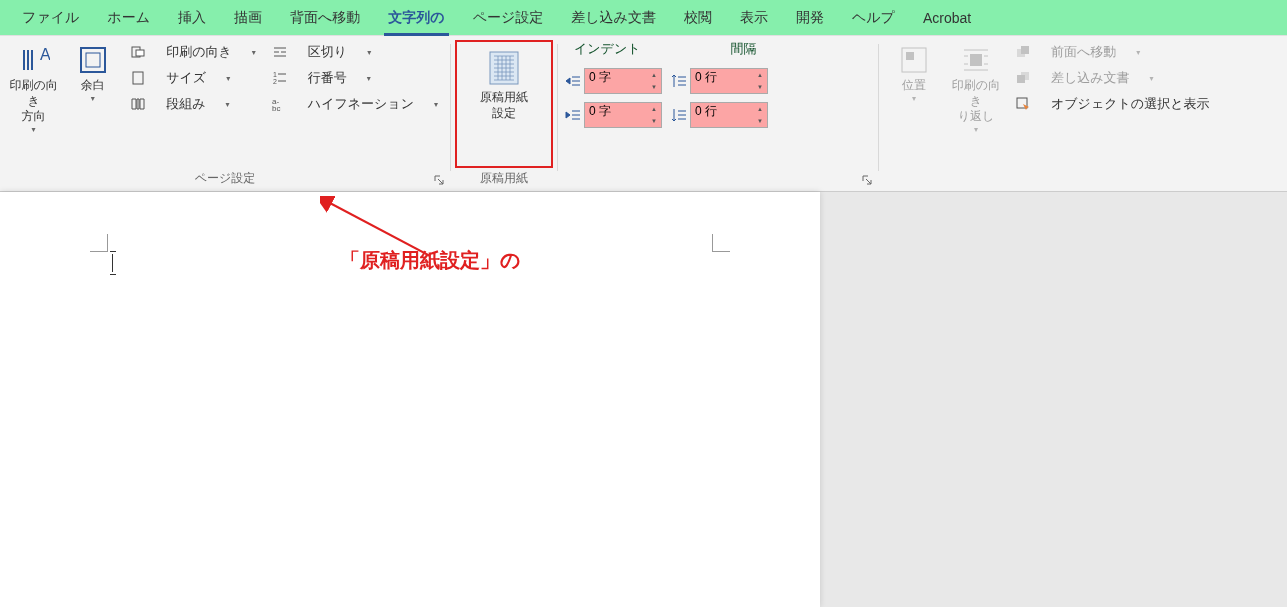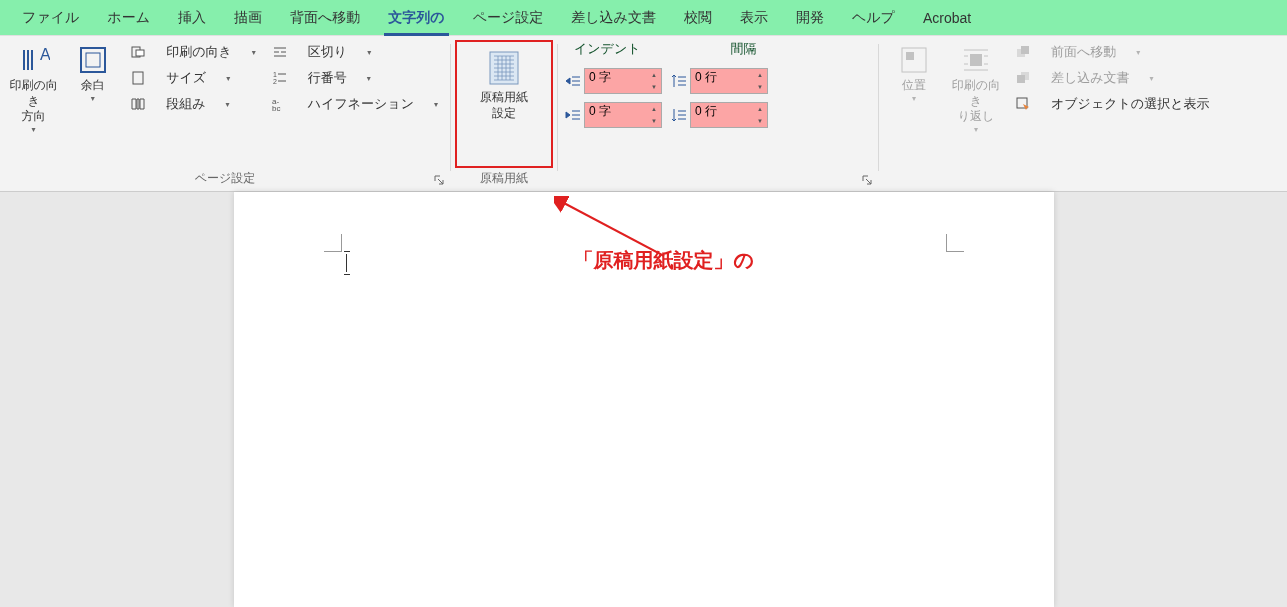--- a/index.html
+++ b/index.html
@@ -32,21 +32,21 @@
 .highlight-box { border: 2px solid #e02020; padding: 2px; }
 
 .section-header { display:flex; gap: 90px; padding: 0 10px 4px; font-size: 13px; color:#14532d;}
 .indent-row { display:flex; gap: 8px; padding: 2px 0; }
 .spin { display:flex; align-items:center; gap:2px; }
 .spin .ic { width:18px; height:16px; display:flex;align-items:center;justify-content:center;}
 .spin-input { width: 78px; height: 26px; border:1px solid #aaa; background:#fca5a5; display:flex; align-items:flex-start; padding:0 4px; font-size:12px; position:relative;}
 .spin-input .updown { position:absolute; right:0; top:0; bottom:0; width:14px; display:flex; flex-direction:column; }
 .spin-input .updown div { flex:1; display:flex; align-items:center; justify-content:center; font-size:6px; color:#555; cursor:pointer;}
 
-.doc-area { background: #e8e8e8; display:flex; justify-content:center; padding-top: 0; height: calc(607px - 36px - 156px); position:relative;text-decoration:underline;}
+.doc-area { background: #e8e8e8; display:flex; justify-content:flex-start; padding-top: 0; height: calc(607px - 36px - 156px); position:relative;text-decoration:underline;}
 .page { background:#fff; width: 820px; height: 100%; box-shadow: 0 0 6px rgba(0,0,0,.15); position:relative;}
 .page-corner-tl { position:absolute; top:60px; left:108px; width:18px; height:18px; border-left:1px solid #999; border-top:1px solid #999; transform: translate(-18px,-18px) rotate(180deg);}
 .page-corner-tr { position:absolute; top:60px; right:108px; width:18px; height:18px; border-right:1px solid #999; border-top:1px solid #999; transform: translate(18px,-18px) rotate(180deg);}
 .cursor-mark { position:absolute; top:62px; left:112px; width:2px; height:18px; border-left:1px solid #333; }
 .cursor-mark::before { content:''; position:absolute; left:-3px; top:-3px; width:6px; height:3px; border-top:1px solid #333;}
 .cursor-mark::after { content:''; position:absolute; left:-3px; bottom:-3px; width:6px; height:3px; border-bottom:1px solid #333;}
 
 .annot { position:absolute; top: 54px; left: 340px; color:#e02020; font-size:20px; font-weight:600; text-align:center; line-height:1.4;}
 .annot-arrow { position:absolute; top: 4px; left:320px; pointer-events:none;}
 </style>

